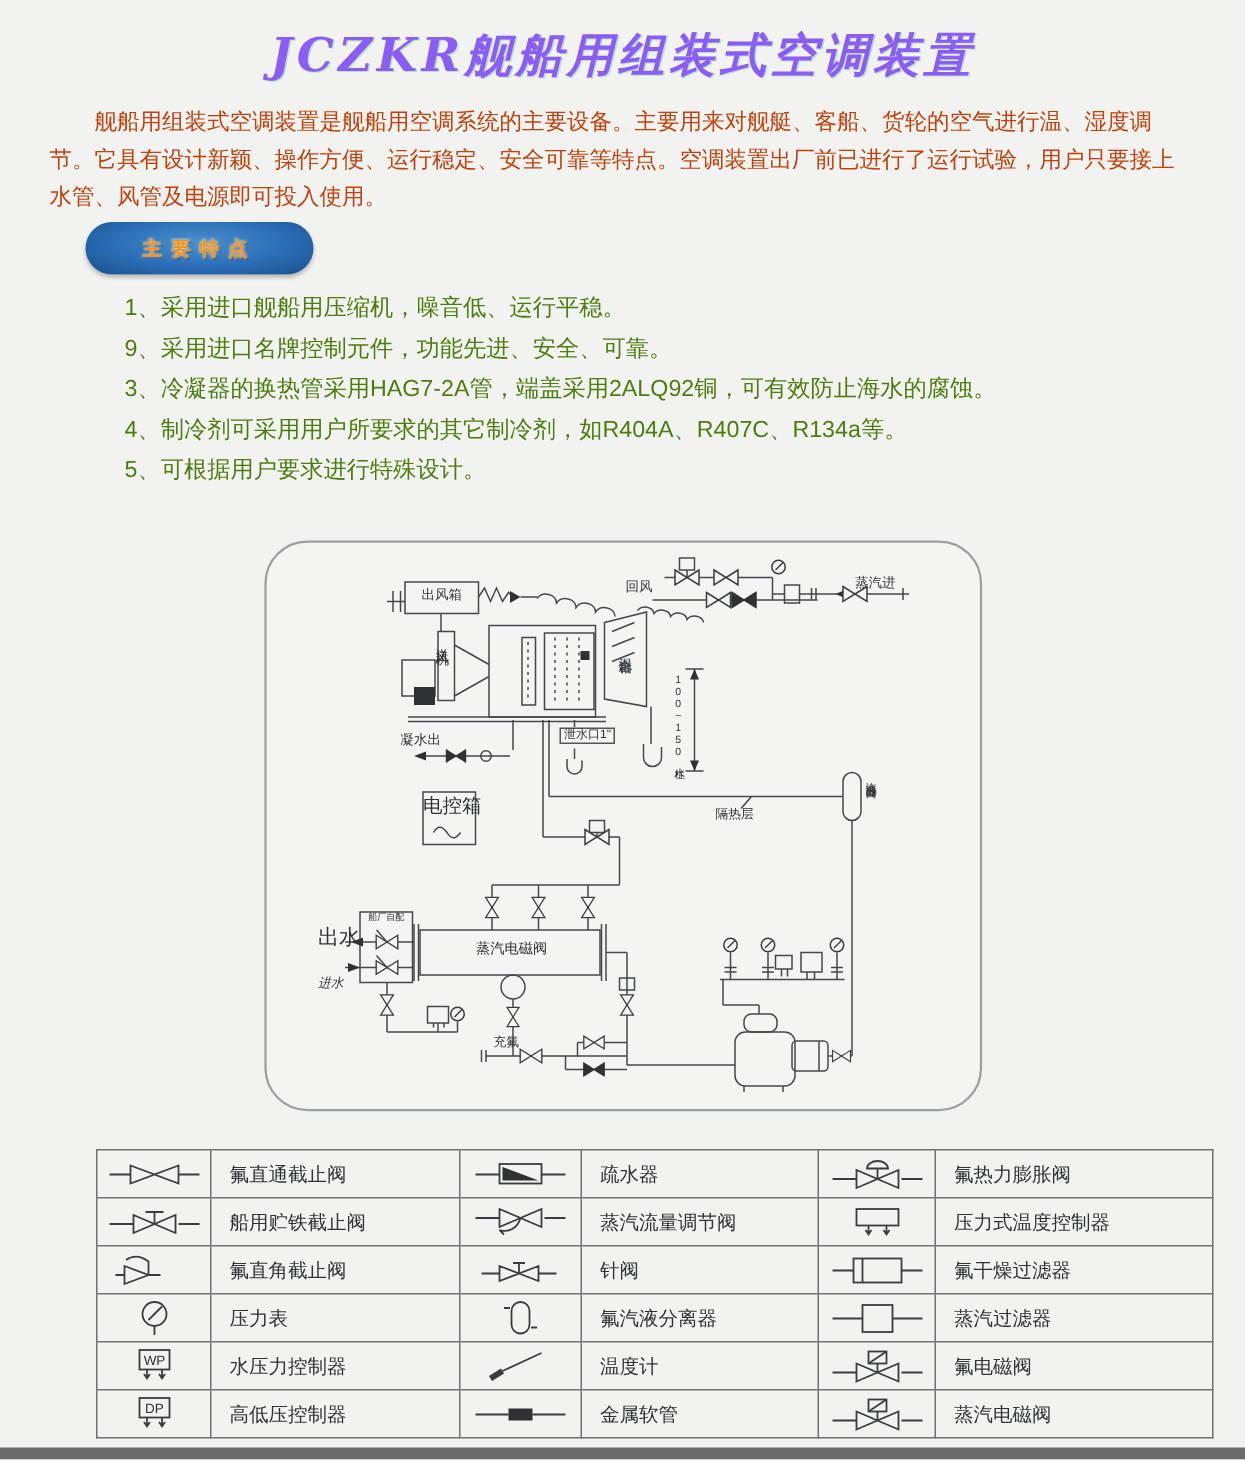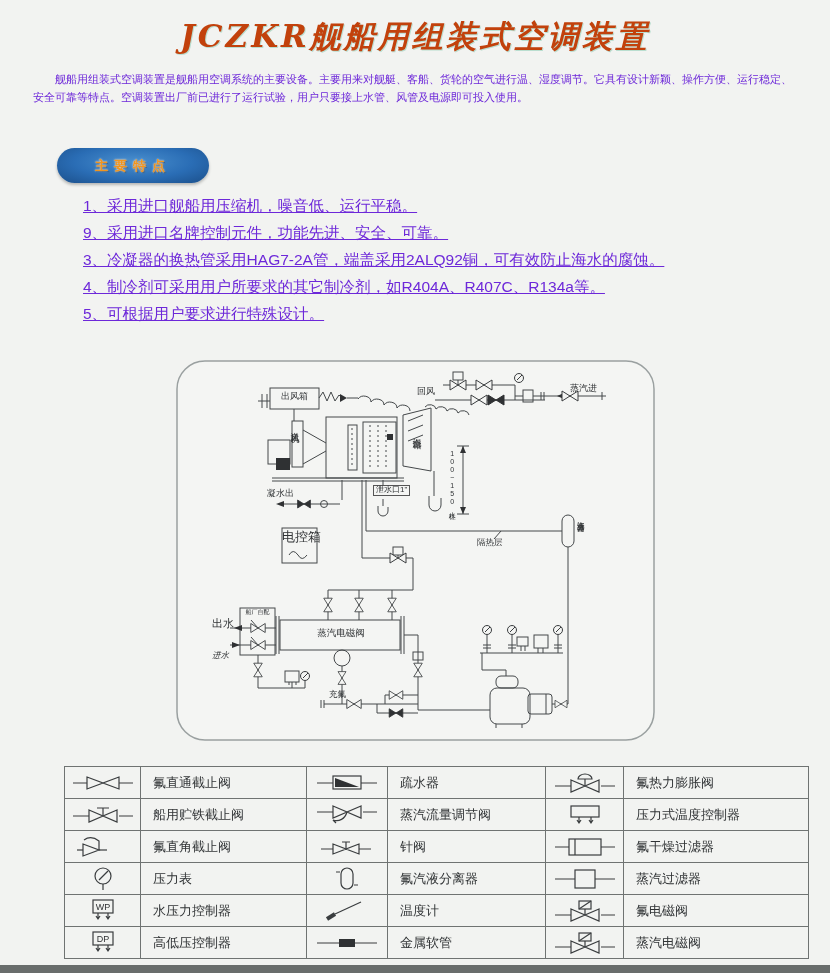--- a/index.html
+++ b/index.html
@@ -1,32 +1,32 @@
 <!DOCTYPE html>
 <html><head>
 <meta charset="utf-8">
 <style>
   html,body{margin:0;padding:0;}
   body{font-family:"Liberation Sans", sans-serif; background:#e8e9e7;}
   .page{position:relative; width:830px; height:973px; margin:0 auto;
         background:#f2f3f1; overflow:hidden; color:#2b2d2e;}
   .page-title{position:absolute; top:16px; left:0; width:100%; text-align:center;
         font-family:"DejaVu Serif", serif; font-style:italic; font-weight:bold;
-        font-size:31px; letter-spacing:3px; color:#c2410c;
+        font-size:31px; letter-spacing:3px; color:#8b5cf6;
         text-shadow:1px 1px 0 rgba(18,160,110,.25);}
   .intro{position:absolute; left:33px; top:70px; width:764px; margin:0;
-        font-size:11px; line-height:1.68; text-indent:2em; color:#6d28d9;}
+        font-size:15px; line-height:1.68; text-indent:2em; color:#c2410c;font-family:Liberation Mono, monospace;}
   .badge{position:absolute; left:57px; top:148px; width:152px; height:35px;
         border-radius:18px; display:flex; align-items:center; justify-content:center;
         background:radial-gradient(ellipse at 50% 40%, #4a90cf 0%, #2a6db5 55%, #1b4f8a 100%);
         box-shadow:0 2px 3px rgba(0,0,0,.25);}
   .badge span{font-size:13px; font-weight:bold; letter-spacing:6px; color:#f0951f;
         text-shadow:0 0 2px #ffffff, 1px 1px 1px rgba(60,60,60,.7);}
   .features{position:absolute; left:83px; top:192px; width:700px;}
-  .feature-item{font-size:15.5px; line-height:27px; color:#6d28d9;text-decoration:underline;}
+  .feature-item{font-size:15.5px; line-height:27px; color:#4d7c0f;}
   .diagram-title{position:absolute; top:326px; left:0; width:100%; text-align:center;
         font-size:16.5px; font-weight:bold; letter-spacing:1px; color:#1e5fa8;}
   .diagram{position:absolute; left:172px; top:358px; width:490px; height:388px;}
   .diagram svg{position:absolute; left:0; top:0;}
   .dlabel{position:absolute; white-space:nowrap; color:#2f3234; font-size:9px; line-height:1.1;}
   .dlabel.v{writing-mode:vertical-rl; text-orientation:upright; letter-spacing:1px;}
   .legend{position:absolute; left:64px; top:766px; border-collapse:collapse;}
   .legend td{border:1px solid #6f7372; height:31px; padding:0; font-size:13px; color:#303335;}
   .legend td.sym{text-align:center;}
   .legend td.sym svg{display:block; margin:0 auto;}
@@ -192,21 +192,21 @@
     <div class="dlabel" style="left:245px;top:29px;">回风</div>
     <div class="dlabel" style="left:398px;top:26px;">蒸汽进</div>
     <div class="dlabel" style="left:95px;top:131px;">凝水出</div>
     <div class="dlabel" style="left:201px;top:127px;font-size:8px;border:1px solid #555;background:#f4f5f3;padding:0 2px;">泄水口1"</div>
     <div class="dlabel v" style="left:276px;top:92px;font-size:7px;">100~150水柱</div>
     <div class="dlabel" style="left:110px;top:172px;width:35px;text-align:center;font-size:13px;">电控箱</div>
     <div class="dlabel" style="left:305px;top:180px;font-size:8.5px;">隔热层</div>
     <div class="dlabel v" style="left:404px;top:157px;font-size:7.5px;">汽液分离器</div>
     <div class="dlabel" style="left:138px;top:270px;width:62px;text-align:center;font-size:9.5px;">蒸汽电磁阀</div>
     <div class="dlabel" style="left:68px;top:251px;width:35px;text-align:center;font-size:6px;">船厂自配</div>
-    <div class="dlabel" style="left:40px;top:259px;font-size:11px;">出水</div>
+    <div class="dlabel" style="left:40px;top:259px;font-size:14px;">出水</div>
     <div class="dlabel" style="left:40px;top:293px;font-size:8.5px;font-style:italic;">进水</div>
     <div class="dlabel" style="left:157px;top:332px;font-size:8.5px;">充氟</div>
   </div>
 
   <table class="legend">
     <tbody>
         <tr>
       <td class="sym" style="width:75px;">
         <svg width="64" height="26" viewBox="0 0 64 26" fill="none" stroke="#3a3d3f" stroke-width="1.2">
               <path d="M2,13 h14 M48,13 h14"></path>

